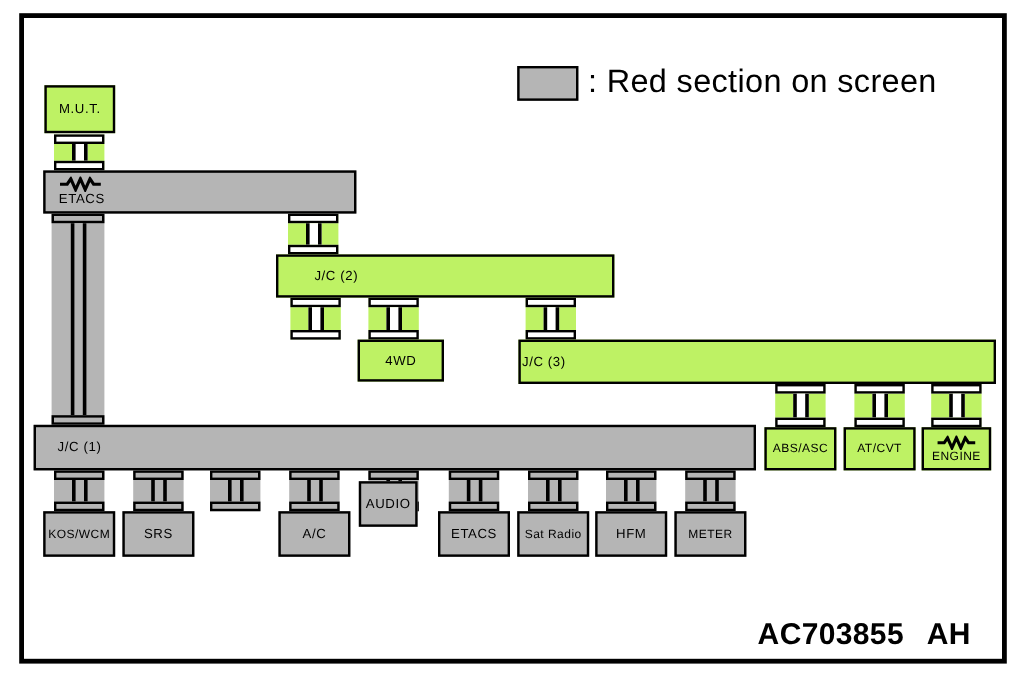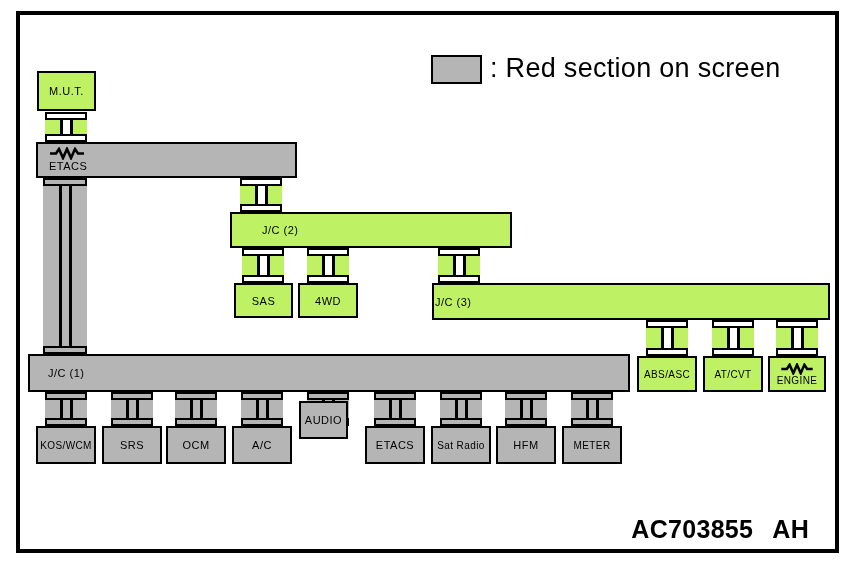--- a/index.html
+++ b/index.html
@@ -165,24 +165,21 @@
         <path d="M1 6.5 H7 L10 2 L14 11 L18 2 L22 11 L26 2 L29 6.5 H35" fill="none" stroke="#000" stroke-width="2.6"></path>
       </svg>
       <span>ETACS</span>
     </span>
   </div>
 
   <div class="bar white" style="left:230px;top:212px;width:282px;height:36px;padding-left:30px">
     <span>J/C  (2)</span>
   </div>
 
-  <div class="box white" style="left:234px;top:283px;width:59px;height:35px">
-    <span>SAS</span>
-  </div>
-  <div class="box white" style="left:298px;top:283px;width:60px;height:35px">
+  <div class="box white" style="left:298px;top:283px;width:72px;height:35px">
     <span>4WD</span>
   </div>
 
   <div class="bar white" style="left:432px;top:283px;width:398px;height:37px;padding-left:1px">
     <span>J/C  (3)</span>
   </div>
 
   <div class="box white small" style="left:637px;top:356px;width:60px;height:36px">
     <span>ABS/ASC</span>
   </div>
@@ -201,23 +198,20 @@
   <div class="bar gray" style="left:28px;top:354px;width:602px;height:38px;padding-left:18px">
     <span>J/C  (1)</span>
   </div>
 
   <div class="box gray small" style="left:36px;top:426px;width:60px;height:38px">
     <span>KOS/WCM</span>
   </div>
   <div class="box gray" style="left:102px;top:426px;width:60px;height:38px">
     <span>SRS</span>
   </div>
-  <div class="box gray" style="left:166px;top:426px;width:60px;height:38px">
-    <span>OCM</span>
-  </div>
   <div class="box gray" style="left:232px;top:426px;width:60px;height:38px">
     <span>A/C</span>
   </div>
   <div class="box gray" style="left:299px;top:401px;width:49px;height:38px">
     <span>AUDIO</span>
   </div>
   <div class="box gray" style="left:365px;top:426px;width:60px;height:38px">
     <span>ETACS</span>
   </div>
   <div class="box gray" style="left:496px;top:426px;width:60px;height:38px">

